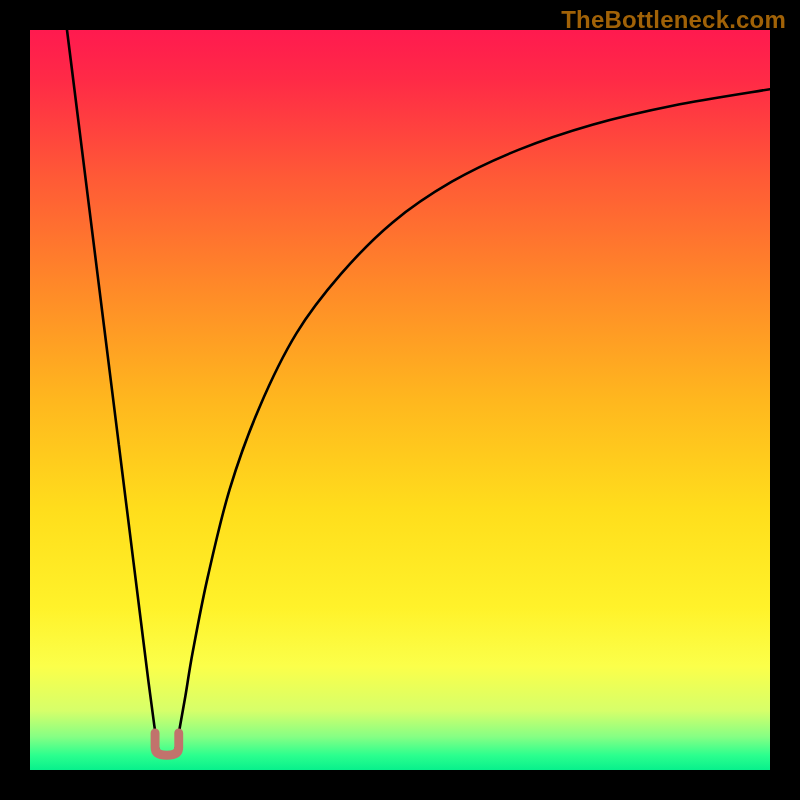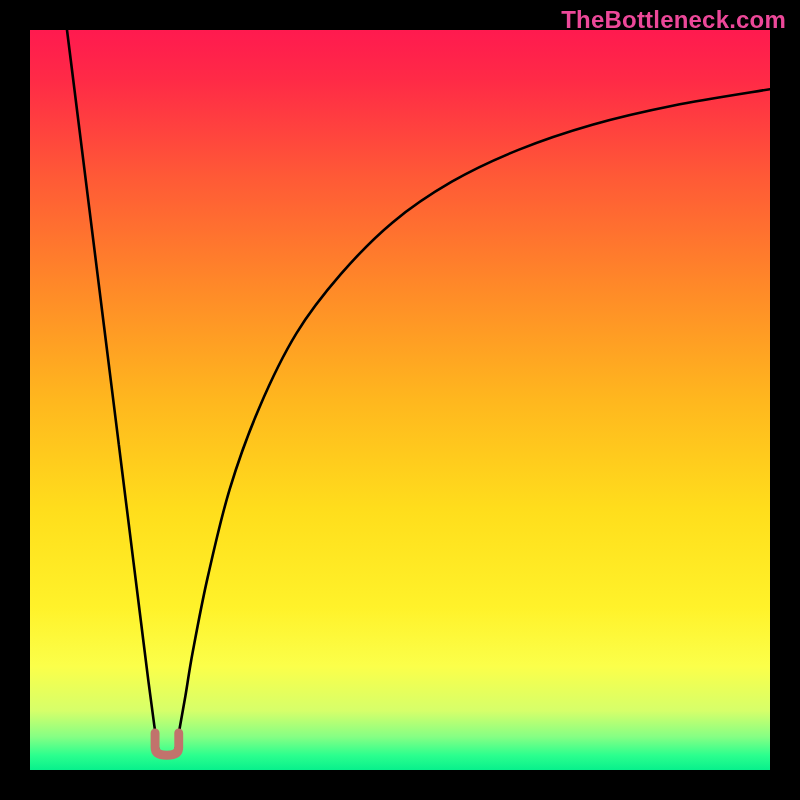--- a/index.html
+++ b/index.html
@@ -18,21 +18,21 @@
     height: 800px;
     background: #000;
   }
   .watermark {
     position: absolute;
     top: 6px;
     right: 14px;
     font-family: Arial, Helvetica, sans-serif;
     font-size: 24px;
     font-weight: 600;
-    color: #ec4899;
+    color: #a16207;
     letter-spacing: 0.2px;
   }
   .plot-area {
     position: absolute;
     left: 30px;
     top: 30px;
     width: 740px;
     height: 740px;
     overflow: hidden;
   }

